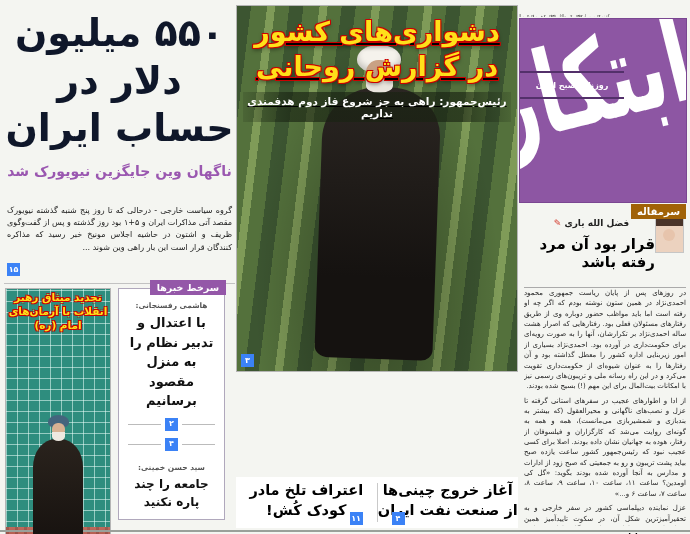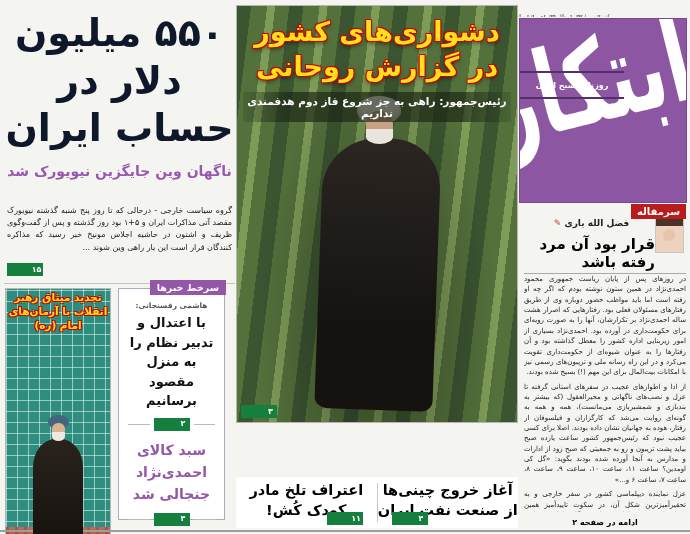--- a/index.html
+++ b/index.html
@@ -1,20 +1,20 @@
 <!DOCTYPE html>
 <html lang="fa" dir="rtl"><head>
 <meta charset="utf-8">
 <style>
   html,body{margin:0;padding:0;background:#e8eae6;}
   #page{position:relative;width:690px;height:534px;background:#f4f5f1;
         font-family:"DejaVu Sans",sans-serif;direction:rtl;overflow:hidden;}
   .badge{display:inline-flex;align-items:center;justify-content:center;
-         width:13px;height:13px;background:#15803d;color:#fff;
-         font-size:8px;font-weight:bold;line-height:1;padding-left:23px;}
+         width:13px;height:13px;background:#3b82f6;color:#fff;
+         font-size:8px;font-weight:bold;line-height:1;}
   
   .masthead{position:absolute;right:3px;top:4px;width:168px;}
   .dateline{height:13px;overflow:hidden;text-align:center;color:#1a1a1a;}
   .dateline span{display:inline-block;white-space:nowrap;font-size:6.5px;
                  transform:scaleX(.5);transform-origin:center;}
   .logo-box{margin-top:1px;height:185px;background:#8d56a3;border:1px solid #7a4691;
             position:relative;overflow:hidden;box-sizing:border-box;}
   .logo-title{position:absolute;top:26px;right:-4px;color:#fff;font-size:74px;
               font-weight:bold;line-height:1;transform:rotate(-14deg) scale(1.02,1.55);
               transform-origin:center;}
@@ -24,24 +24,24 @@
   .logo-band span{color:#fff;font-size:8px;font-weight:bold;}
   
   .lead-story{position:absolute;left:4px;top:6px;width:231px;height:272px;text-align:center;}
   .lead-headline{font-size:38px;font-weight:bold;color:#0f172a;line-height:1.25;margin-top:4px;}
   .lead-subhead{color:#9a57b0;font-weight:bold;font-size:14px;margin-top:10px;}
   .lead-par{margin-top:26px;font-size:8px;line-height:1.55;color:#1a1a1a;
             text-align:justify;padding:0 3px;}
   .lead-badge{position:absolute;left:3px;bottom:2px;}
   .rule-lead{position:absolute;left:4px;top:283px;width:231px;height:1px;background:#c2c2c2;}
   
-  .main-photo{position:absolute;left:236px;top:5px;width:282px;height:418px;
+  .main-photo{position:absolute;left:236px;top:5px;width:282px;height:367px;
               border:1px solid #b5b5b5;box-sizing:border-box;overflow:hidden;
               background:repeating-linear-gradient(97deg,#3c5531 0 14px,#54713c 14px 30px,
-                         #7f9b58 30px 38px,#54713c 38px 52px);}
+                         #7f9b58 30px 38px,#54713c 38px 52px);text-decoration:underline;}
   .main-photo::after{content:"";position:absolute;inset:0;
               background:radial-gradient(ellipse at 50% 78%,rgba(0,0,0,.38),transparent 62%);}
   .photo-headline{position:relative;z-index:3;margin-top:8px;font-size:27px;font-weight:bold;
         color:#ffe01a;text-align:center;line-height:1.3;
         text-shadow:-1px -1px 0 #c00,1px -1px 0 #c00,-1px 1px 0 #c00,1px 1px 0 #c00,
                     0 2px 4px rgba(0,0,0,.55);}
   .photo-subhead{position:relative;z-index:3;margin:8px 6px 0;padding:3px 4px;
         background:linear-gradient(90deg,rgba(25,35,18,.15),rgba(25,35,18,.65) 18%,
                    rgba(25,35,18,.65) 82%,rgba(25,35,18,.15));
         color:#fff;font-size:10.5px;font-weight:bold;text-align:center;}
@@ -93,23 +93,23 @@
   .brief-kicker{font-size:7.5px;color:#555;text-align:center;margin-top:12px;font-weight:bold;}
   .brief-headline{font-size:13px;font-weight:bold;color:#111;text-align:center;
           line-height:1.5;margin-top:3px;padding:0 4px;}
   .brief-headline.purple{color:#9457a8;font-size:14px;line-height:1.6;margin-top:8px;}
   .brief-headline.small{font-size:12px;}
   .brief-divider{display:flex;align-items:center;margin:7px 9px 0;}
   .brief-divider::before,.brief-divider::after{content:"";flex:1;height:1px;background:#bbb;}
   .brief-divider .badge{margin:0 4px;}
   
   .editorial{position:absolute;right:4px;top:204px;width:162px;height:326px;}
-  .ed-label{position:absolute;top:0;right:0;background:#b91c1c;color:#fff;font-size:10px;
+  .ed-label{position:absolute;top:0;right:0;background:#a16207;color:#fff;font-size:10px;
             font-weight:bold;padding:2px 6px;z-index:2;}
-  .ed-top{margin-top:12px;display:flex;border-bottom:1px solid #aaa;padding-bottom:2px;}
+  .ed-top{margin-top:12px;display:flex;border-bottom:1px solid #aaa;padding-bottom:16px;}
   .ed-photo{width:27px;height:35px;background:linear-gradient(180deg,#4a342a 0 26%,#ecd2bf 26%);
             border:1px solid #c6c6c6;position:relative;flex:0 0 auto;margin-right:2px;}
   .ed-photo::after{content:"";position:absolute;left:7px;top:12px;width:12px;height:12px;
             background:#e7c4ac;border-radius:50%;}
   .ed-text{flex:1;padding-left:4px;}
   .ed-byline{font-size:9px;font-weight:bold;color:#222;text-align:center;margin-top:2px;}
   .pen{color:#d23427;font-size:9px;}
   .ed-headline{font-size:15px;font-weight:bold;color:#000;text-align:right;margin-top:7px;}
   .ed-body{margin-top:0;font-size:7px;line-height:1.48;text-align:justify;color:#222;
            height:238px;overflow:hidden;}
@@ -181,21 +181,20 @@
 
     <div>
       <div class="brief-kicker">هاشمی رفسنجانی:</div>
       <div class="brief-headline">با اعتدال و تدبیر نظام را به منزل مقصود برسانیم</div>
       <div class="brief-divider">
         <span class="badge">۲</span>
       </div>
     </div>
 
     <div>
-      <div class="brief-headline purple">سبد کالای احمدی‌نژاد جنجالی شد</div>
       <div class="brief-divider">
         <span class="badge">۴</span>
       </div>
     </div>
 
     <div>
       <div class="brief-kicker">سید حسن خمینی:</div>
       <div class="brief-headline small">جامعه را چند پاره نکنید</div>
 
     </div>

